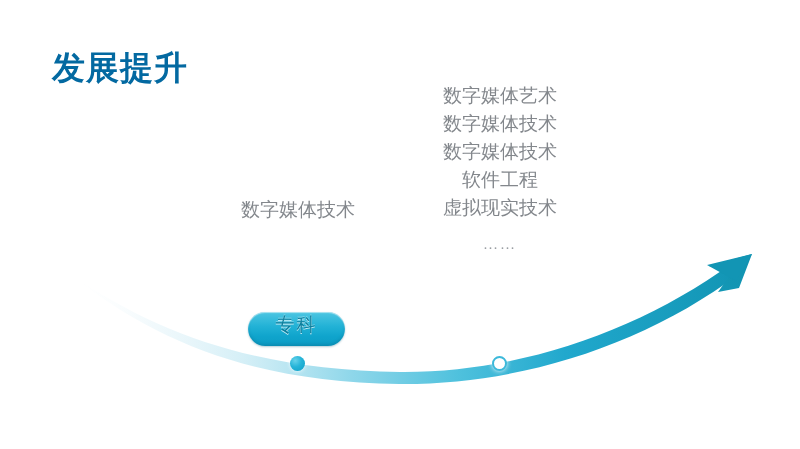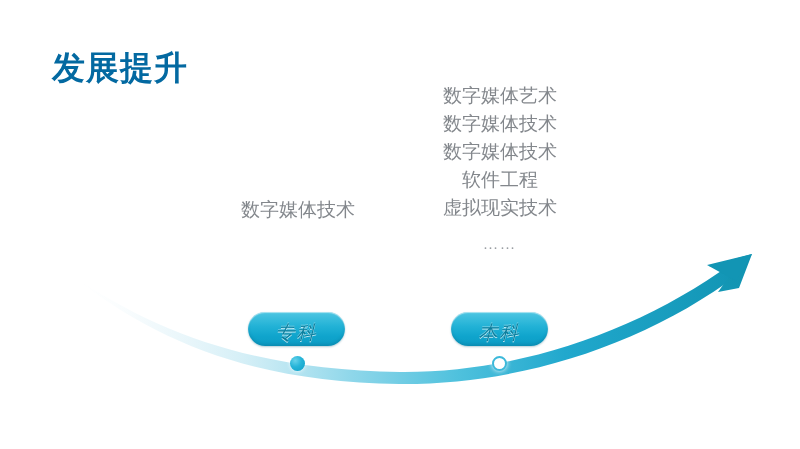--- a/index.html
+++ b/index.html
@@ -73,23 +73,22 @@
   .badge {
     position: absolute;
     width: 97px;
     height: 34px;
     border-radius: 17px;
     background: linear-gradient(180deg, #4ec6e2 0%, #22b2d6 42%, #0fa4cc 72%, #0d9cc4 100%);
     box-shadow: 0 1px 2px rgba(10,90,120,0.30),
                 inset 0 1px 1px rgba(255,255,255,0.55),
                 inset 0 -2px 3px rgba(0,80,110,0.20);
     display: flex;
-    align-items: flex-end;
+    align-items: flex-start;
     justify-content: center;
-    font-style: italic;
   }
   .badge .label {
     font-family: "Liberation Serif", "DejaVu Serif", serif;
     font-size: 19px;
     font-weight: 400;
     color: #0b7f9e;
     text-shadow: 0 1px 0 rgba(255,255,255,0.75),
                  0 -1px 0 rgba(255,255,255,0.35);
     letter-spacing: 2px;
   }
@@ -164,20 +163,17 @@
     <span class="row">数字媒体技术</span>
     <span class="row">数字媒体技术</span>
     <span class="row">软件工程</span>
     <span class="row">虚拟现实技术</span>
     <span class="ellipsis">……</span>
   </div>
 
   <div id="badge-zhuanke" class="badge">
     <span class="label">专科</span>
   </div>
-  <div id="badge-benke" class="badge">
-    <span class="label">本科</span>
-  </div>
 
   <div id="node-zhuanke" class="node"></div>
   <div id="node-benke" class="node"></div>
 
 </div>
 
 </body></html>

